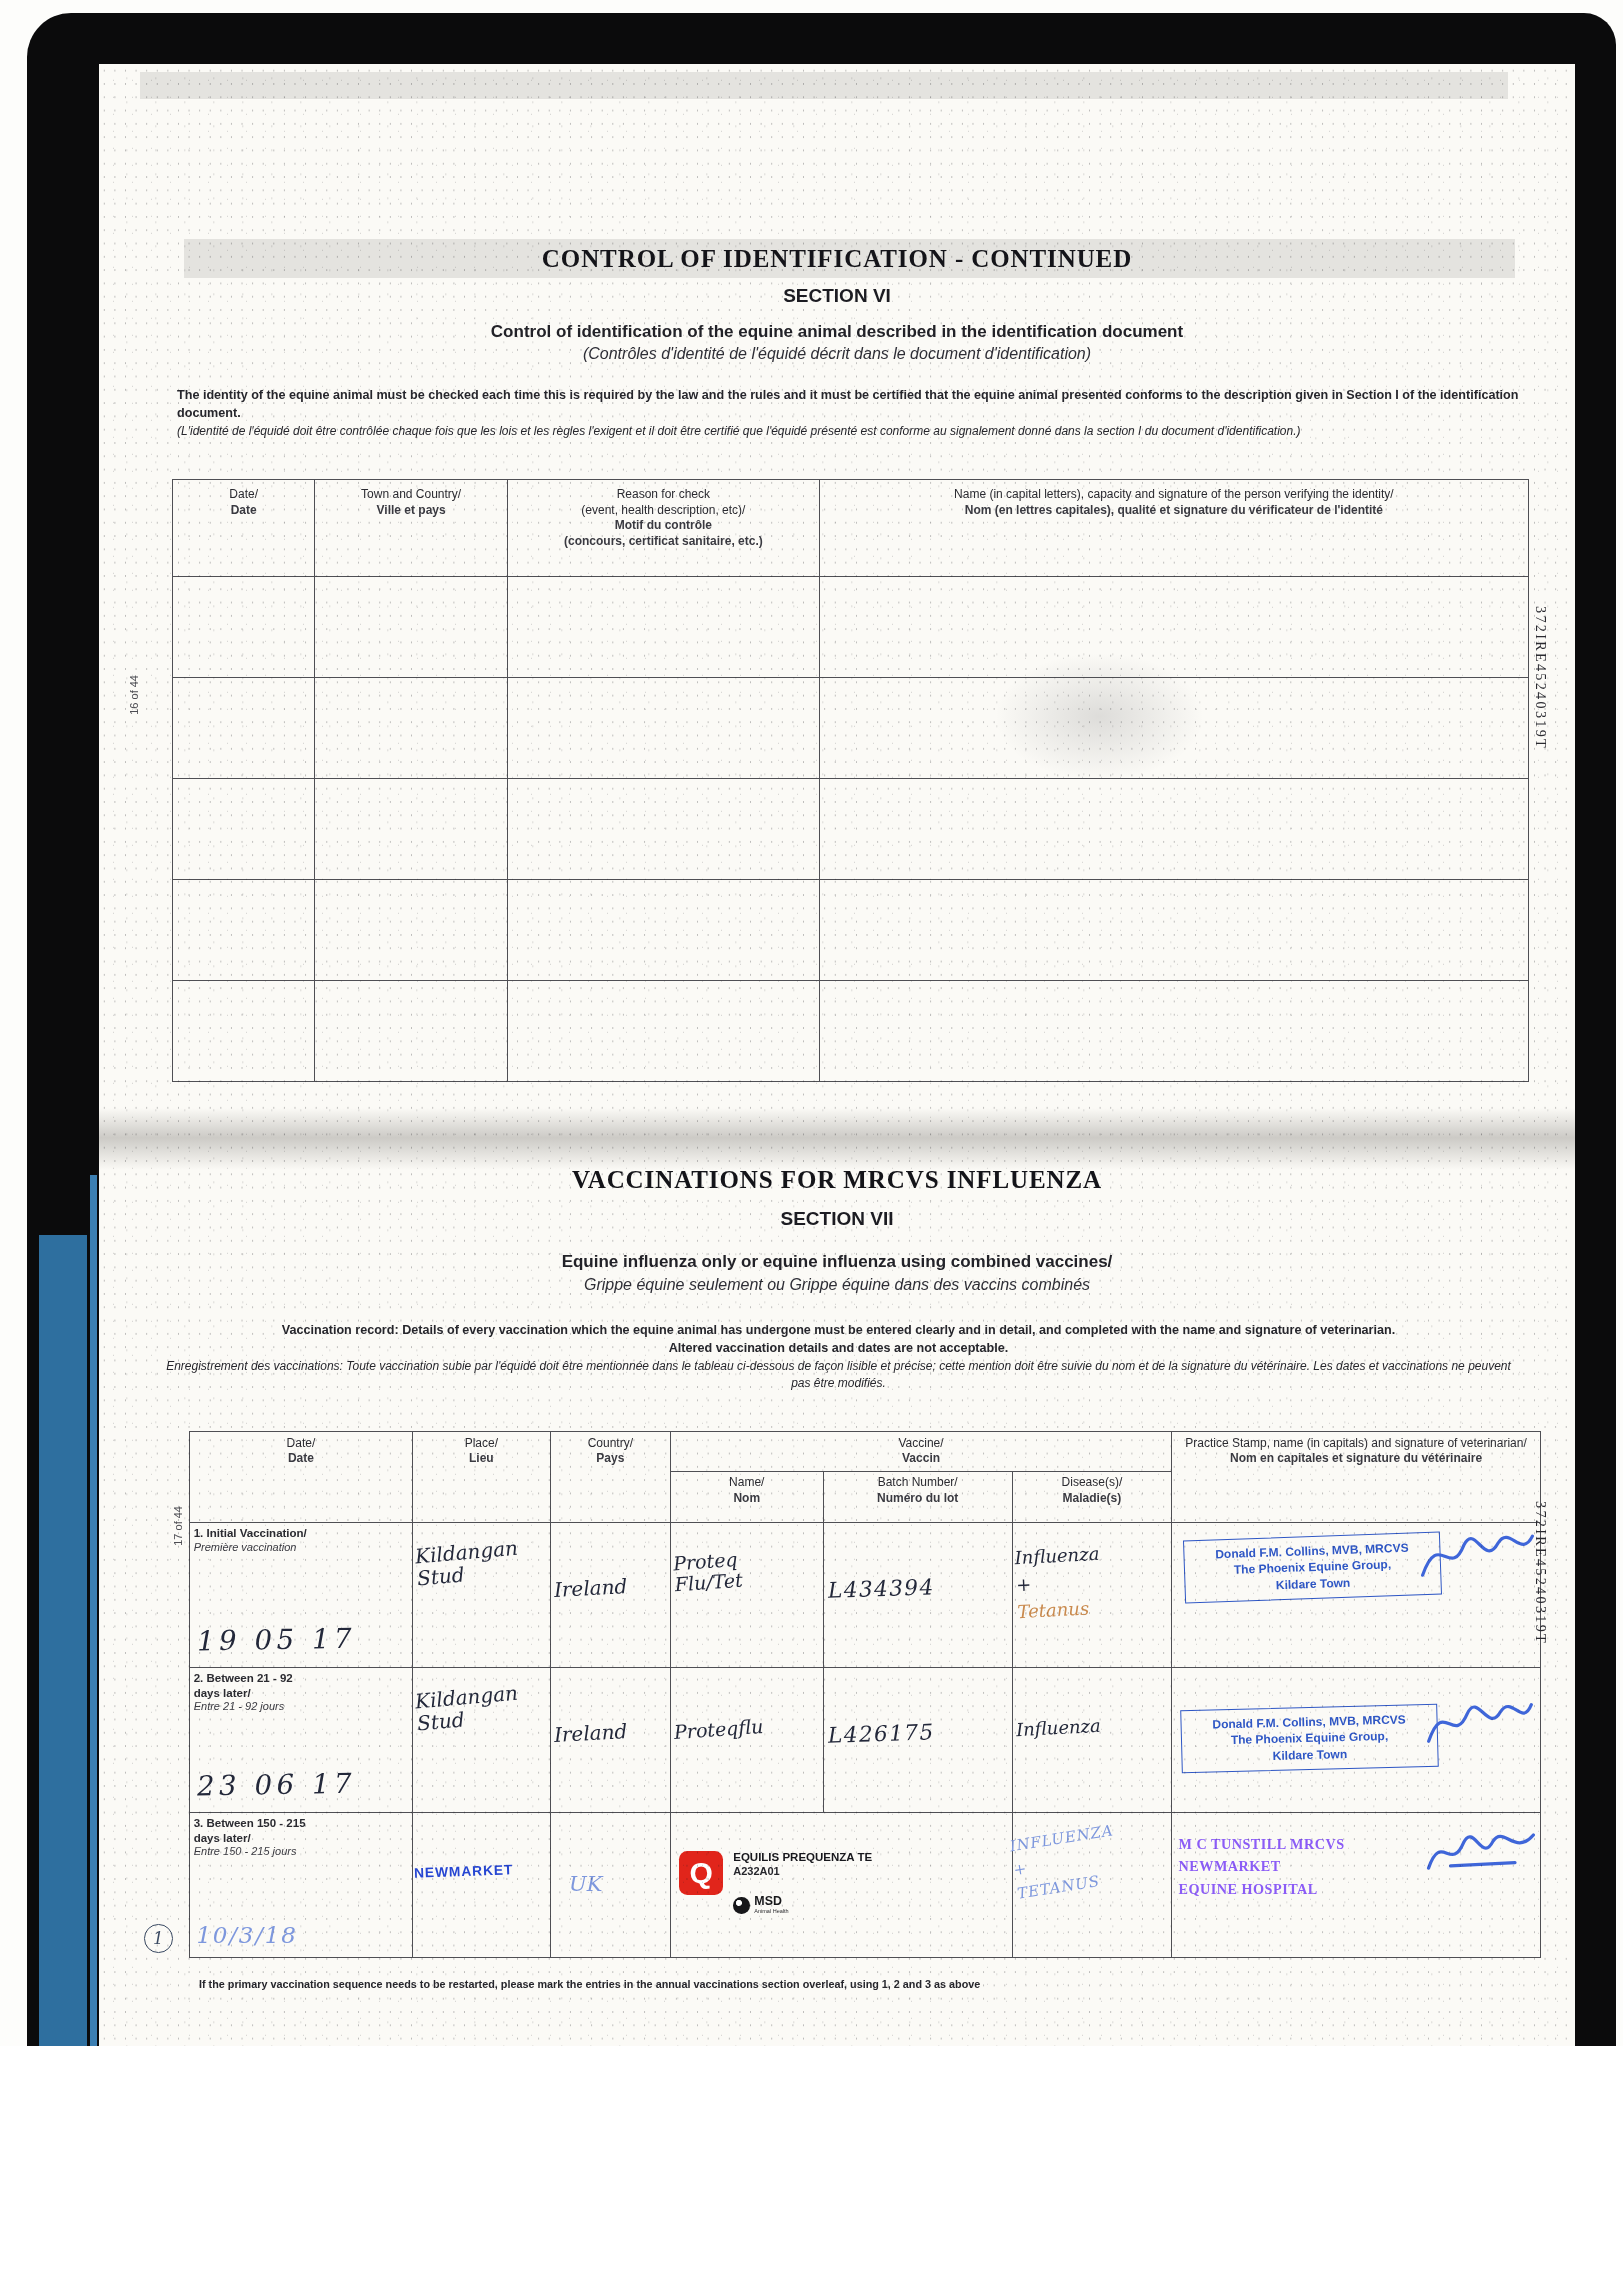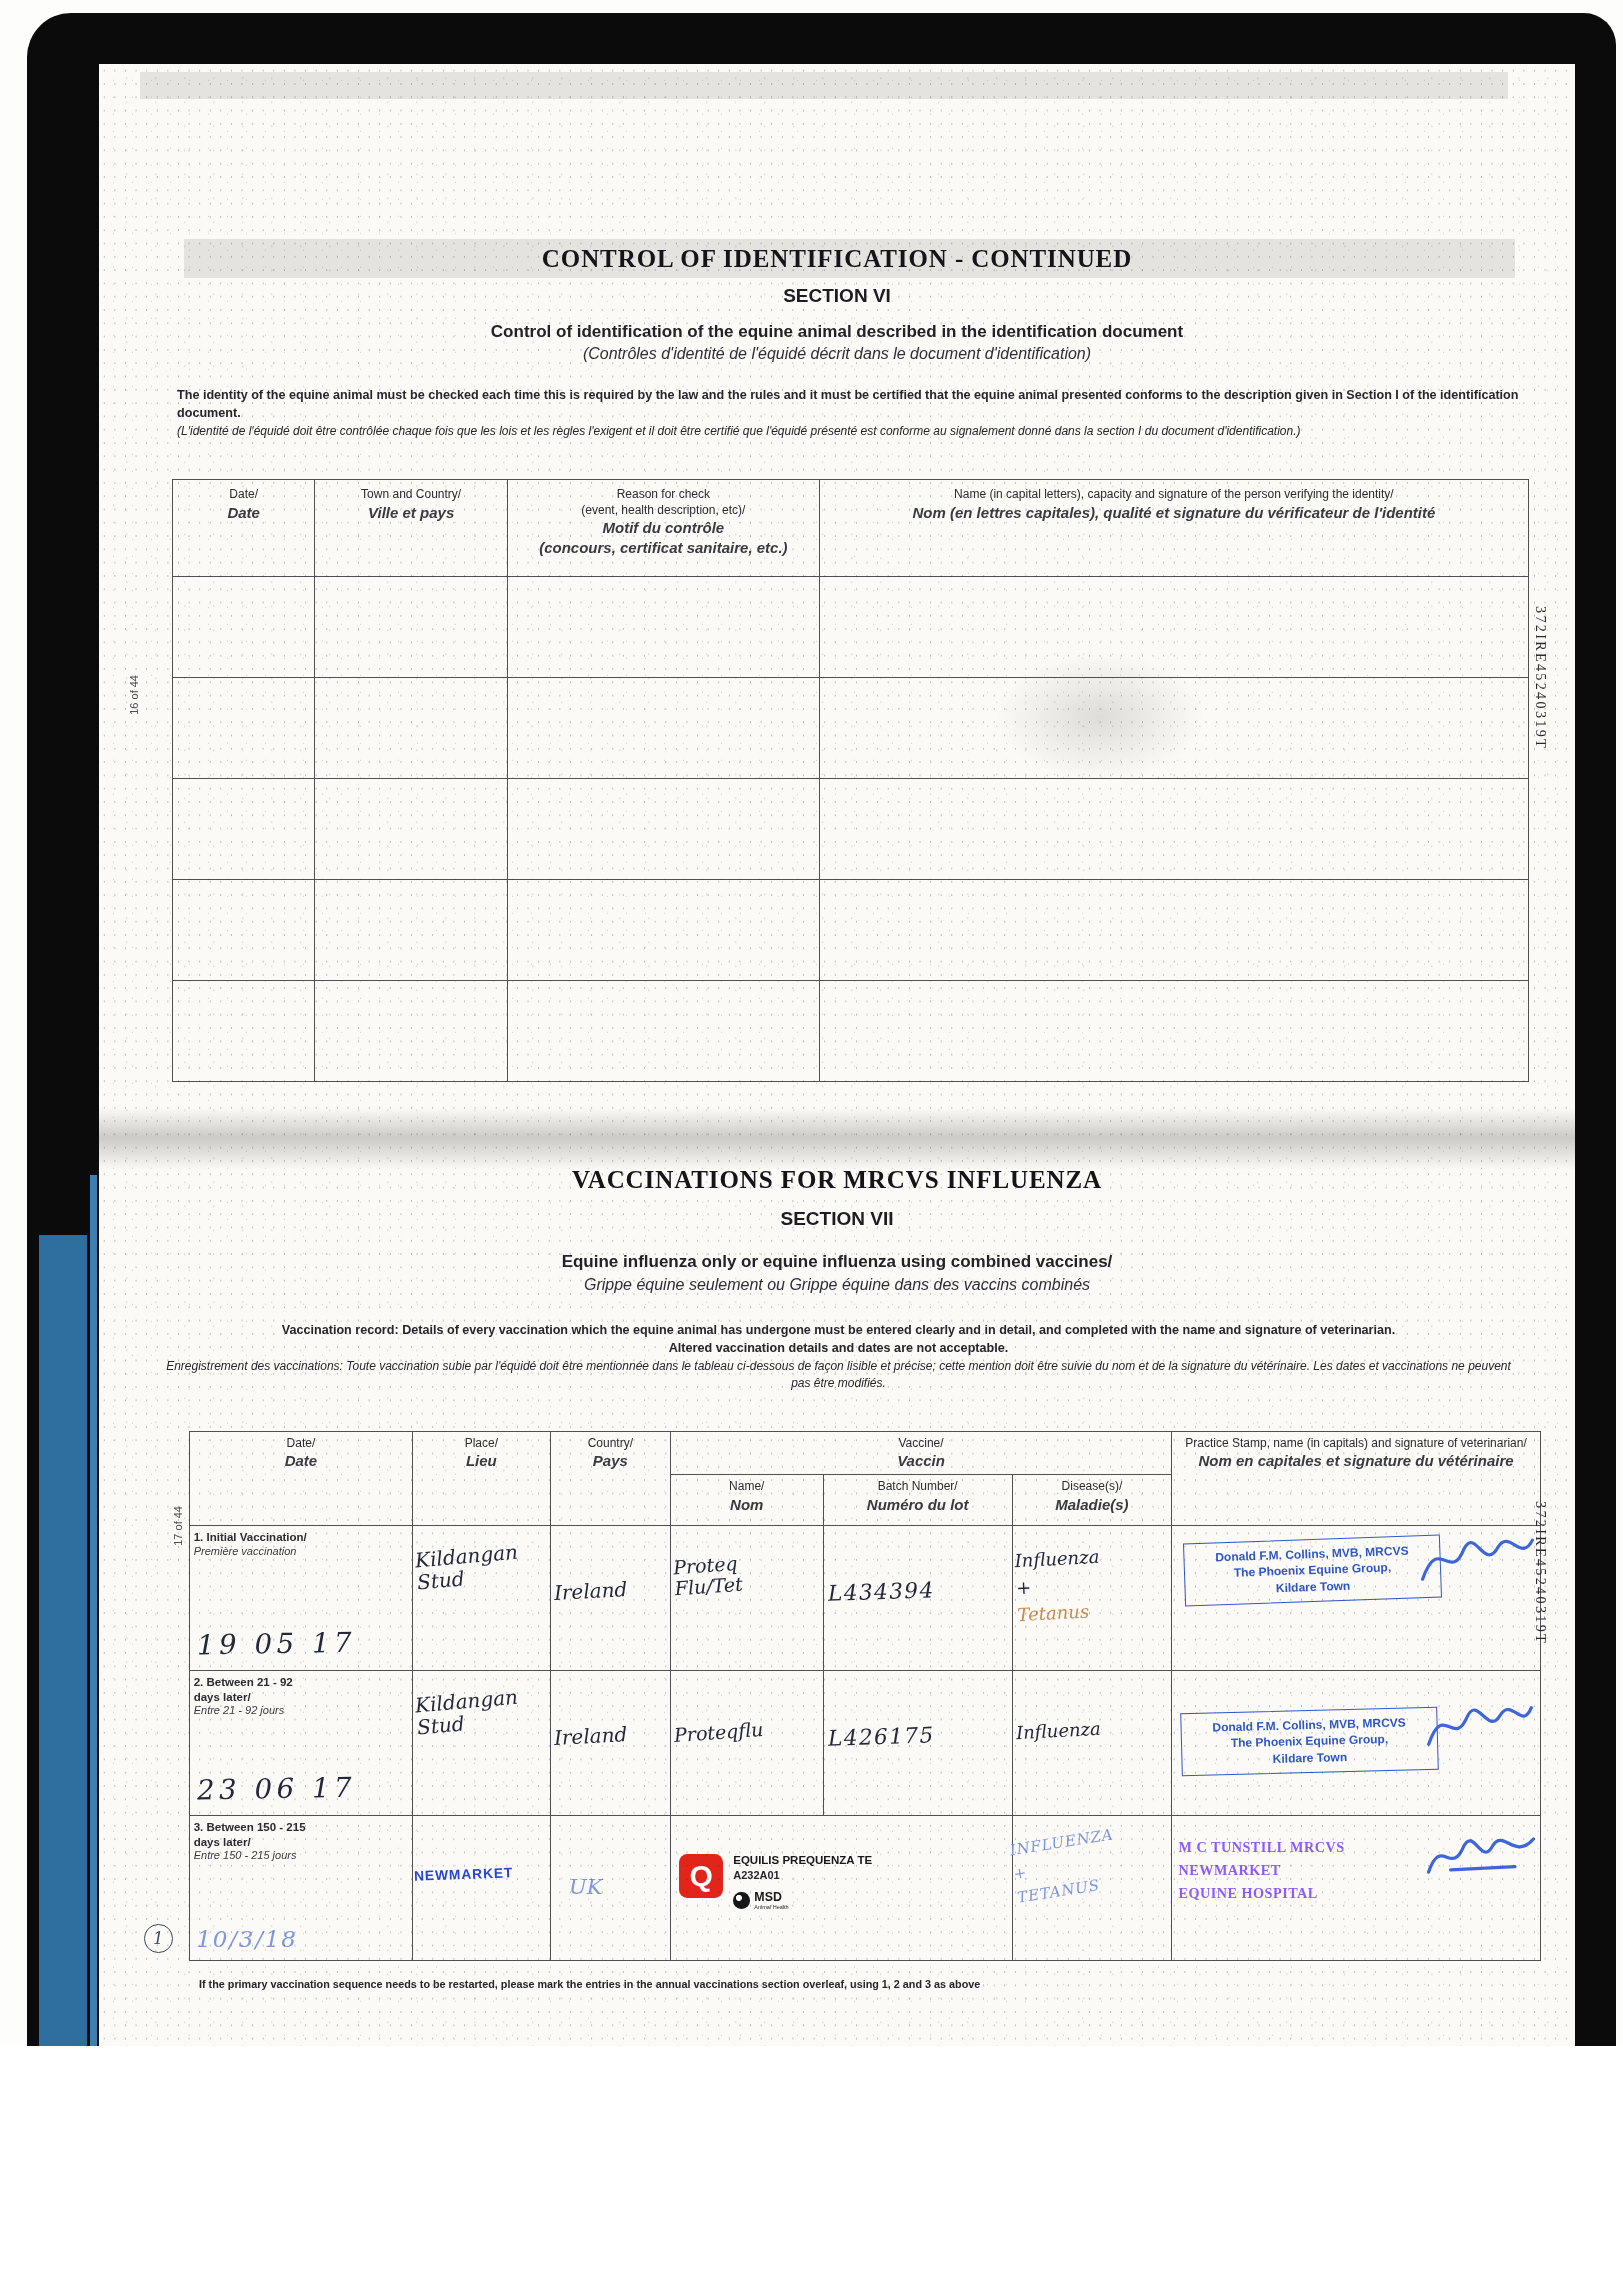--- a/index.html
+++ b/index.html
@@ -45,21 +45,21 @@
   .head-fr { position:absolute; left:0; width:100%; text-align:center; font-style:italic; font-size:16px; color:#2e2e36; }
   .intro { position:absolute; color:#26262c; line-height:1.45; }
   .intro .en { font-weight:700; font-size:12.6px; }
   .intro .fr { font-style:italic; font-weight:500; font-size:12px; }
   .center { text-align:center; }
 
   
   .tbl { position:absolute; border-collapse:collapse; table-layout:fixed; }
   .tbl th, .tbl td { border:1.4px solid #4f4f54; vertical-align:top; position:relative; padding:3.7px; }
   .hen { font-weight:normal; font-size:12px; color:#2b2b31; text-align:center; line-height:1.3; }
-  .hfr { font-style:italic; font-size:15px; color:#3a3a41; text-align:center; line-height:1.3; }
+  .hfr { font-size:12px; color:#3a3a41; text-align:center; line-height:1.3; }
   .sec6 th { height:97px; padding-top:7.3px; }
   .sec6 td.empty { height:101px; }
   .sec7 tr.hr1 th { height:37px; }
   .sec7 tr.hr2 th { height:51px; }
   .sec7 td.cell { height:145px; }
   .rl { text-align:left; }
   .rl .en { font-weight:bold; font-size:11.5px; color:#2b2b31; line-height:1.25; }
   .rl .fr { font-style:italic; font-size:11px; color:#3a3a41; line-height:1.25; }
 
   
@@ -85,21 +85,21 @@
   .sig path { fill:none; stroke:#3f66d9; stroke-width:7; stroke-linecap:round; }
   .stamp3-text { position:absolute; left:6.4px; top:20px; color:#8b5cf6;
     font-family:"Liberation Serif", serif; font-weight:bold; font-size:14.2px; letter-spacing:0.5px; line-height:1.6; }
 
   
   .sticker { position:absolute; left:8.3px; top:38px; display:flex; gap:10px; align-items:flex-start; }
   .q-logo { width:44px; height:44px; background:#e1251b; border-radius:8.3px; color:#fff;
     font-weight:bold; font-size:30px; display:flex; align-items:center; justify-content:center; }
   .sticker-title { font-weight:bold; font-size:11.5px; color:#17171c; }
   .sticker-batch { font-size:11px; font-weight:bold; color:#26262c; margin-top:2.8px; }
-  .msd-row { display:flex; align-items:center; gap:4.6px; margin-top:10px; }
+  .msd-row { display:flex; align-items:flex-end; gap:4.6px; margin-top:18px; }
   .msd-circle { width:16.5px; height:16.5px; border-radius:50%;
     background:radial-gradient(circle at 35% 35%, #ffffff 0 2.8px, #17171a 3.2px); }
   .msd-txt { font-weight:bold; font-size:12.4px; color:#17171a; line-height:1; }
   .msd-sub { font-size:5.5px; color:#2a2a2e; }
 
   .circ-mark { position:absolute; left:45px; top:1860px; width:28.5px; height:28.5px; border:1.8px solid #3a4a63;
     border-radius:50%; display:flex; align-items:center; justify-content:center;
     font-size:16.5px; color:#3a4a63; font-family:"DejaVu Serif", serif; font-style:italic; }
 
   .vcode { position:absolute; writing-mode:vertical-rl; font-family:"Liberation Serif", serif;

